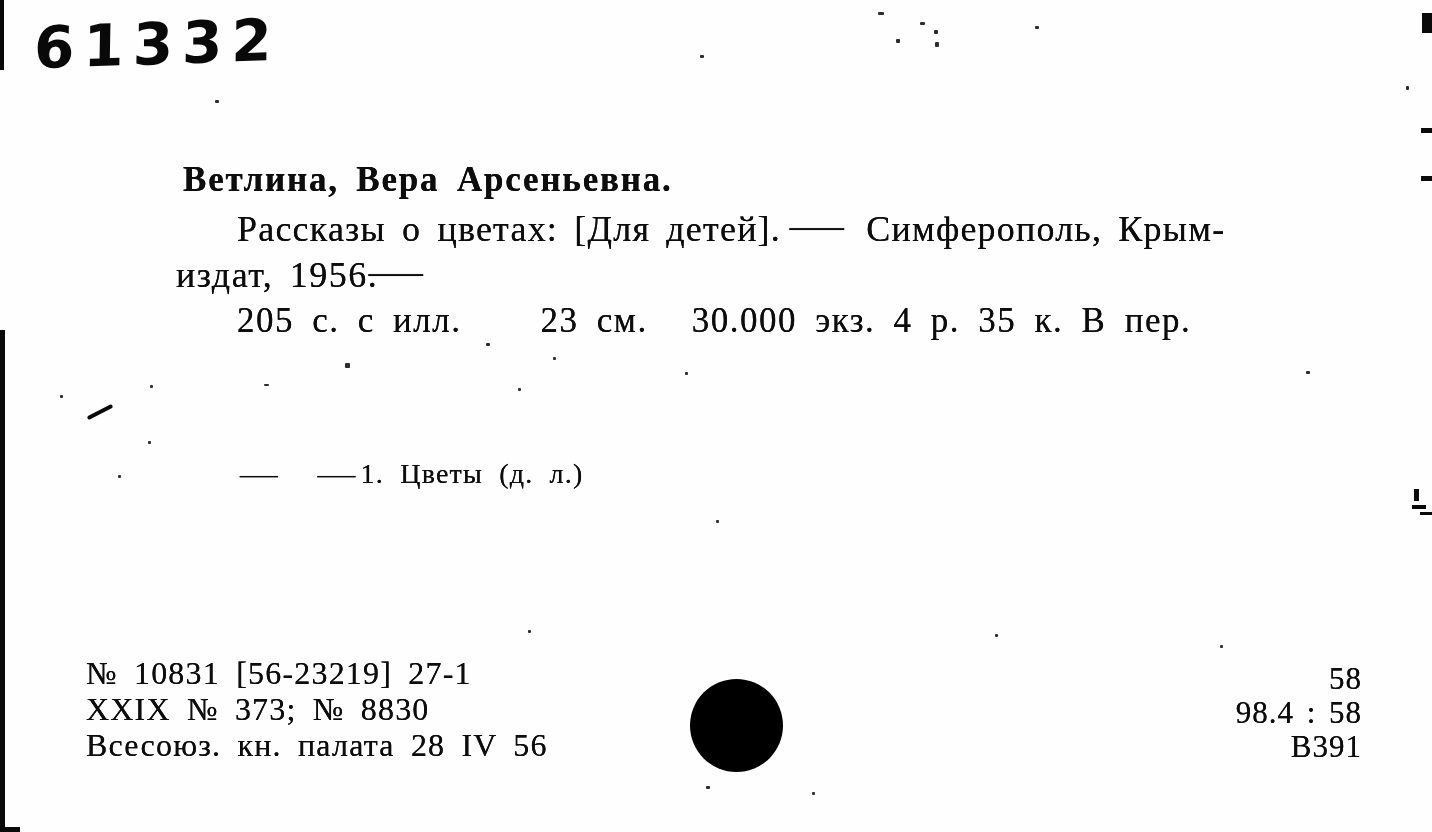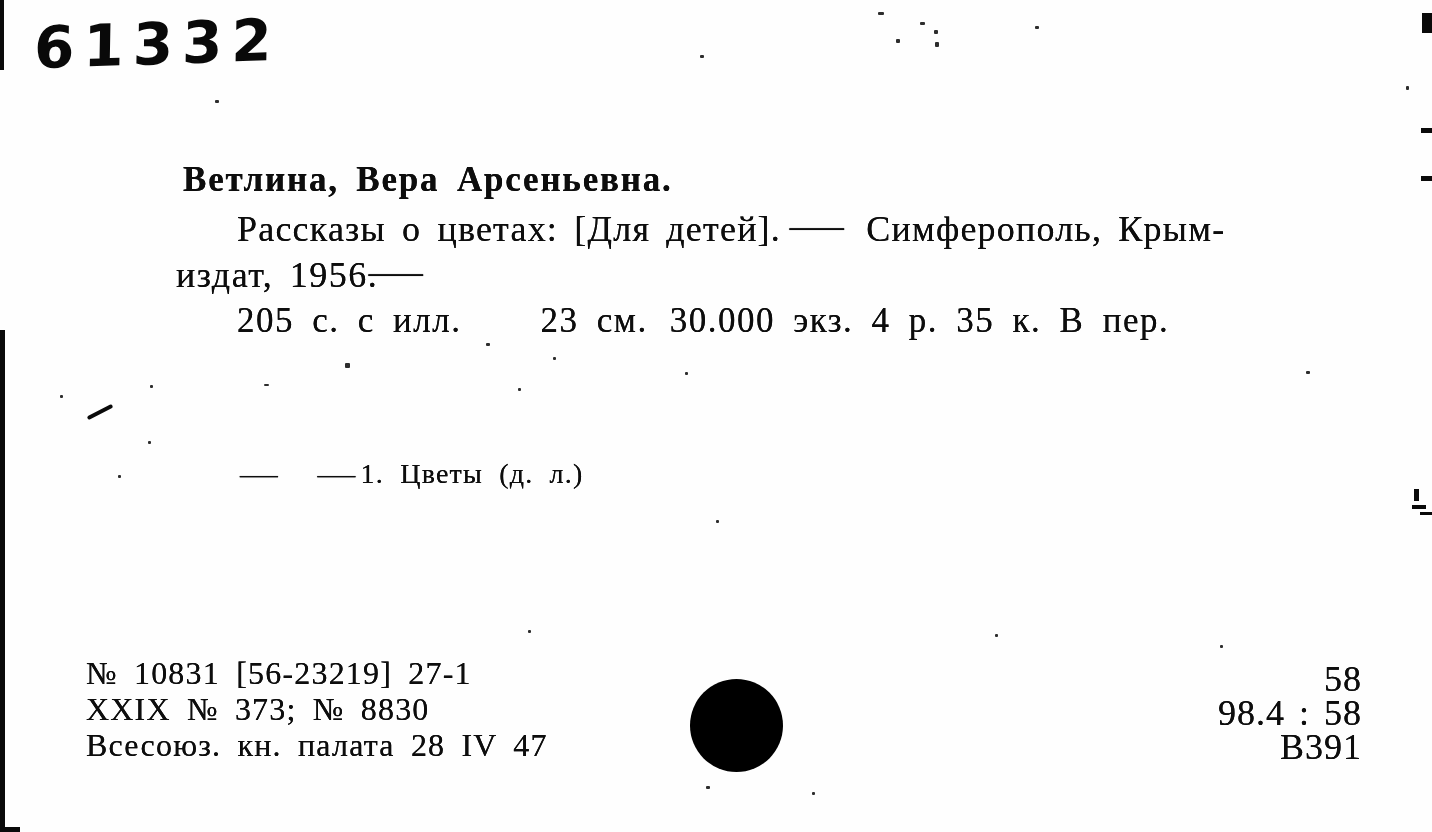--- a/index.html
+++ b/index.html
@@ -33,30 +33,30 @@
   .l-title{left:237px;top:208px;font-size:36px;letter-spacing:1.2px;word-spacing:6px;}
   .l-wrap{left:176px;top:254px;font-size:36px;letter-spacing:1.5px;word-spacing:6px;}
   .l-details{left:237px;top:301px;font-size:35px;letter-spacing:1.5px;word-spacing:8px;}
   .l-tracing{left:240px;top:458px;font-size:28px;letter-spacing:1.2px;word-spacing:8px;}
   .dash{
     display:inline-block;
     transform:scaleX(1.5) translateY(-3px);
   }
   .dash-title{margin:0 30px 0 18px;}
   .gap-pages{margin-right:79px;}
-  .gap-size{margin-right:22px;}
+  .gap-size{margin-right:44px;}
   .tracing-dashes{display:inline-block;transform:scaleX(1.35);transform-origin:left;word-spacing:20px;margin-right:34px;}
   .footer-left{
     left:78px;top:655px;
     font-size:32px;line-height:36px;
     letter-spacing:1.2px;word-spacing:7px;margin-left:8px;
   }
   .footer-right{
     right:70px;top:662px;
-    font-size:36px;line-height:34px;
+    font-size:31px;line-height:34px;
     letter-spacing:1px;word-spacing:4px;
     text-align:right;
   }
   .punch-hole{
     left:690px;top:679px;
     width:93px;height:93px;
     background:#000;
     border-radius:50%;
   }
   .mark{background:#0a0a0a;position:absolute;}
@@ -88,21 +88,21 @@
     <span class="gap-pages">205 с. с илл.</span><span class="gap-size">23 см.</span><span>30.000 экз. 4 р. 35 к. В пер.</span>
   </div>
 
   <div class="abs serif l-tracing">
     <span class="tracing-dashes">— —</span><span>1. Цветы (д. л.)</span>
   </div>
 
   <div class="abs serif footer-left">
     <div>№ 10831 [56-23219] 27-1</div>
     <div>XXIX № 373; № 8830</div>
-    <div>Всесоюз. кн. палата 28 IV 47</div>
+    <div>Всесоюз. кн. палата 28 IV 56</div>
   </div>
 
   <div class="abs serif footer-right">
     <div>58</div>
     <div>98.4 : 58</div>
     <div>В391</div>
   </div>
 
   <div class="abs punch-hole"></div>
 

